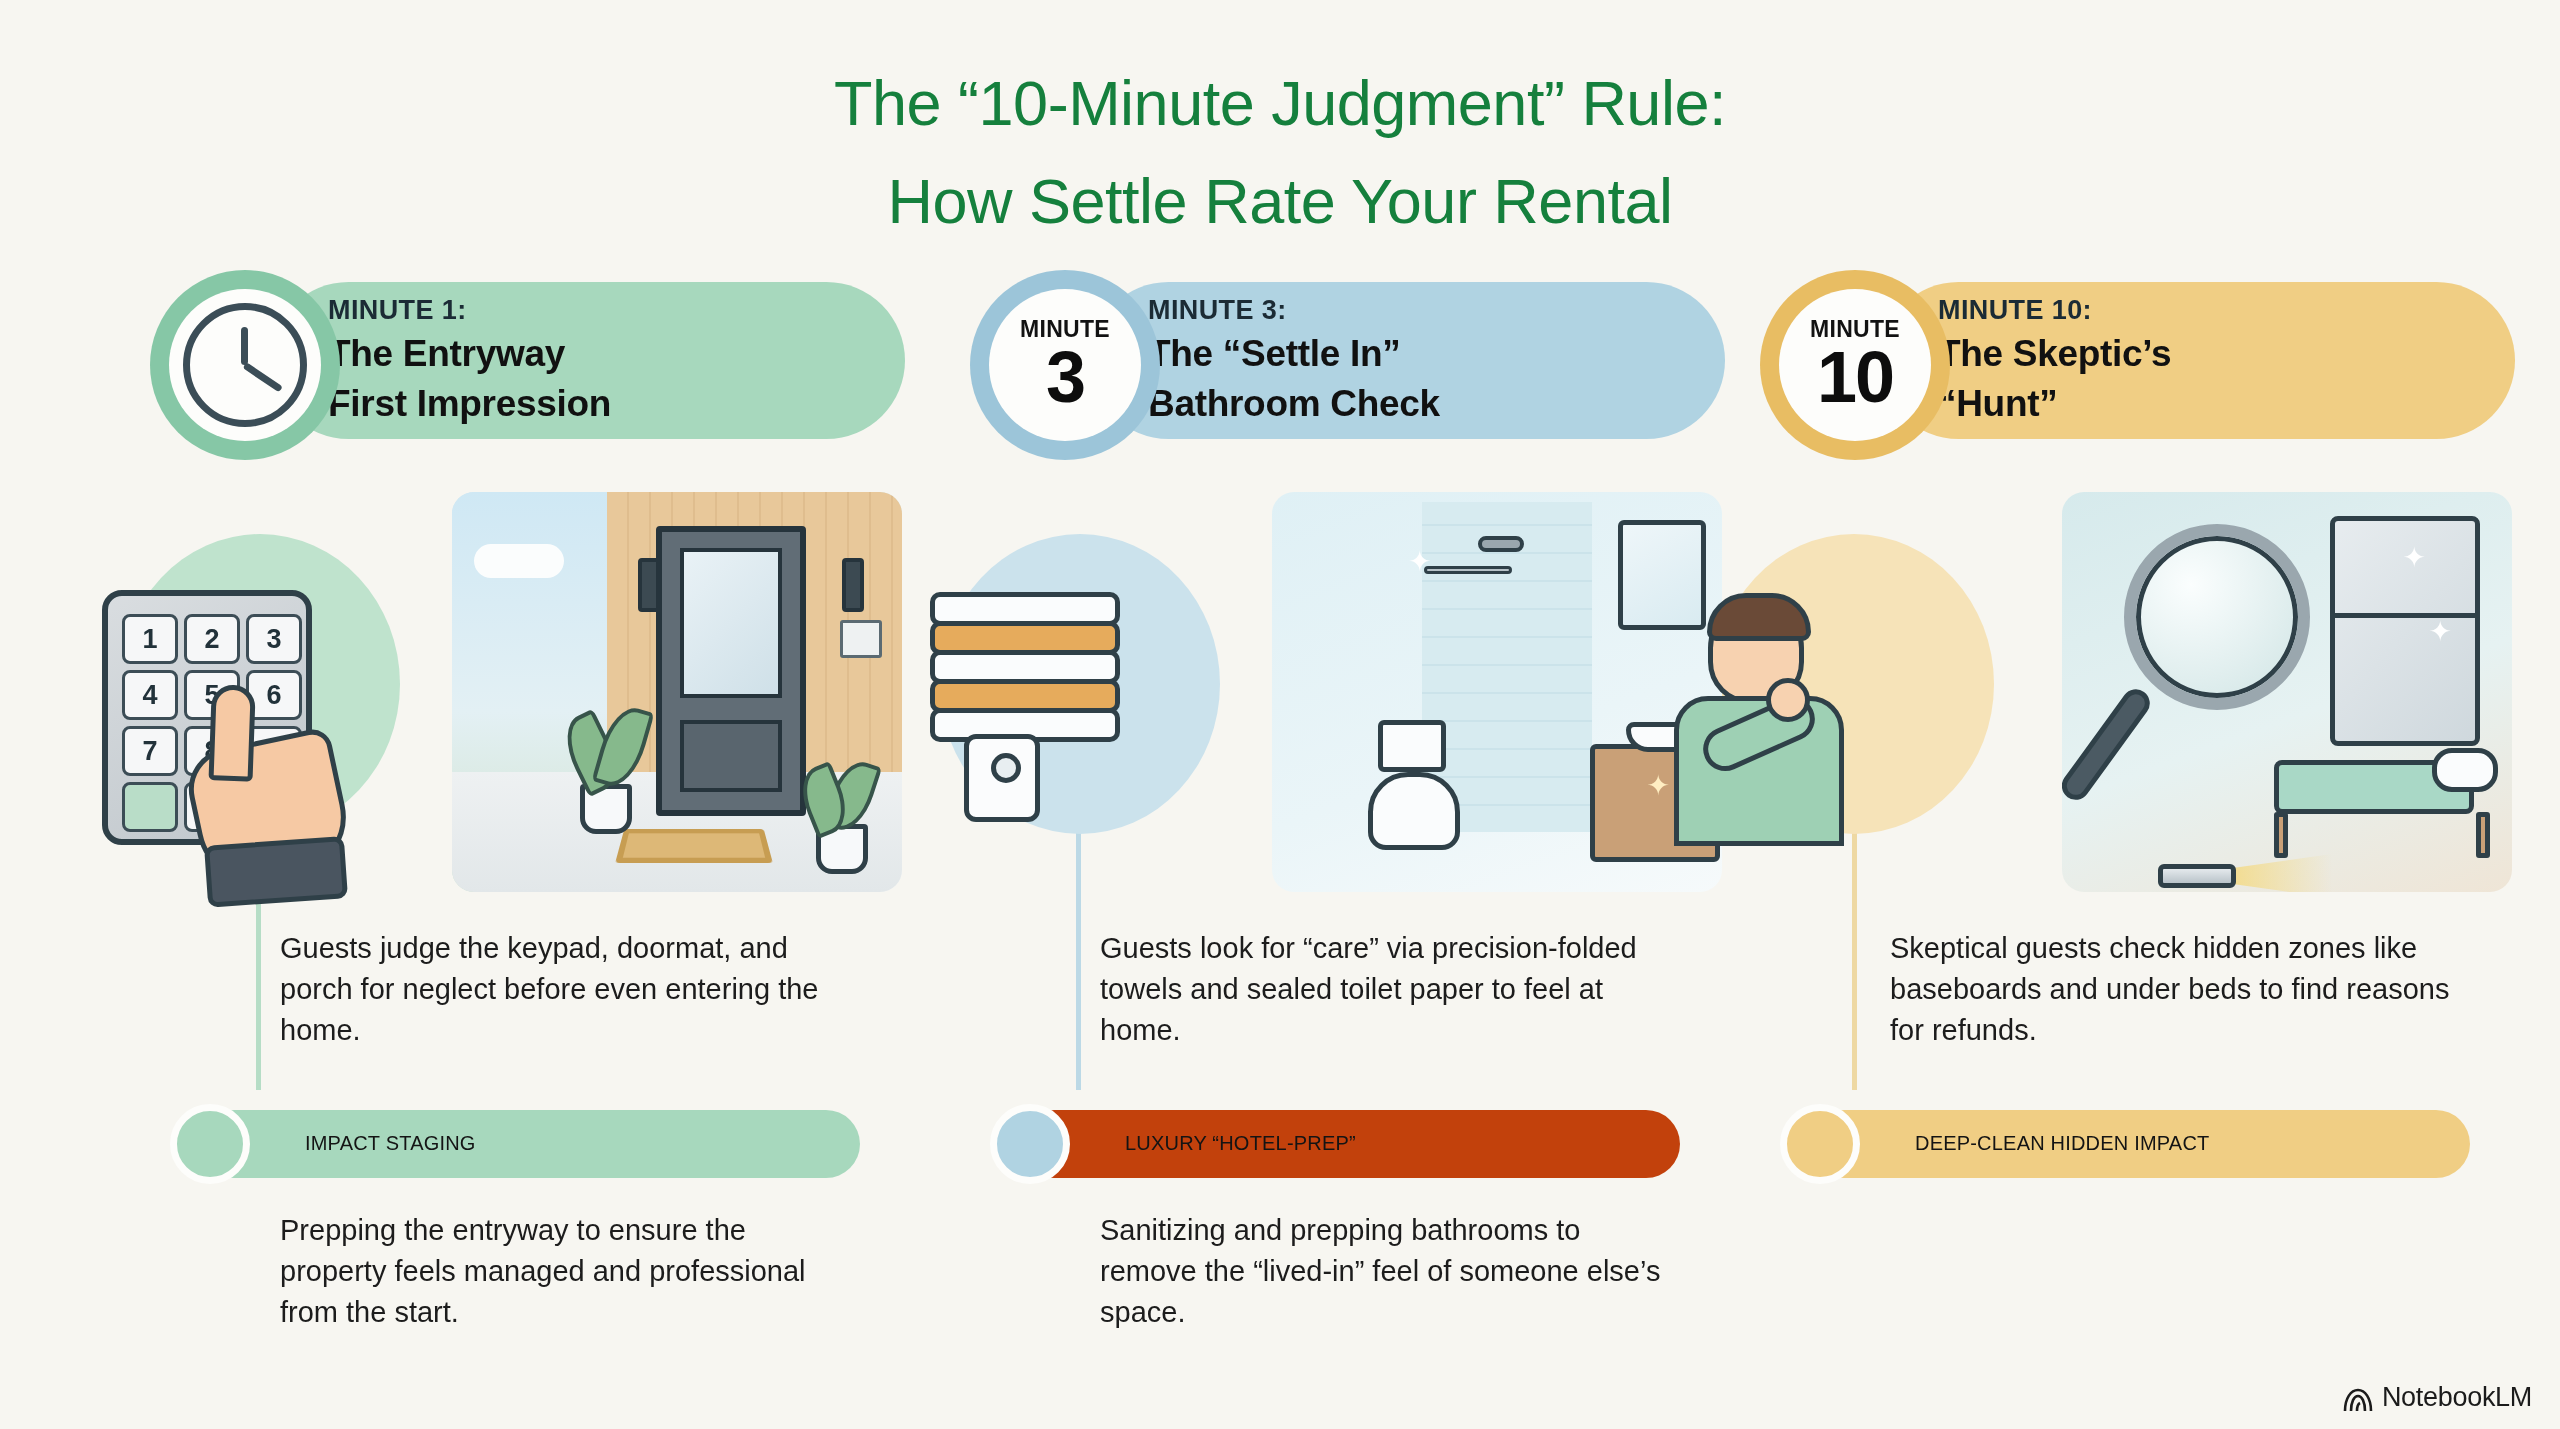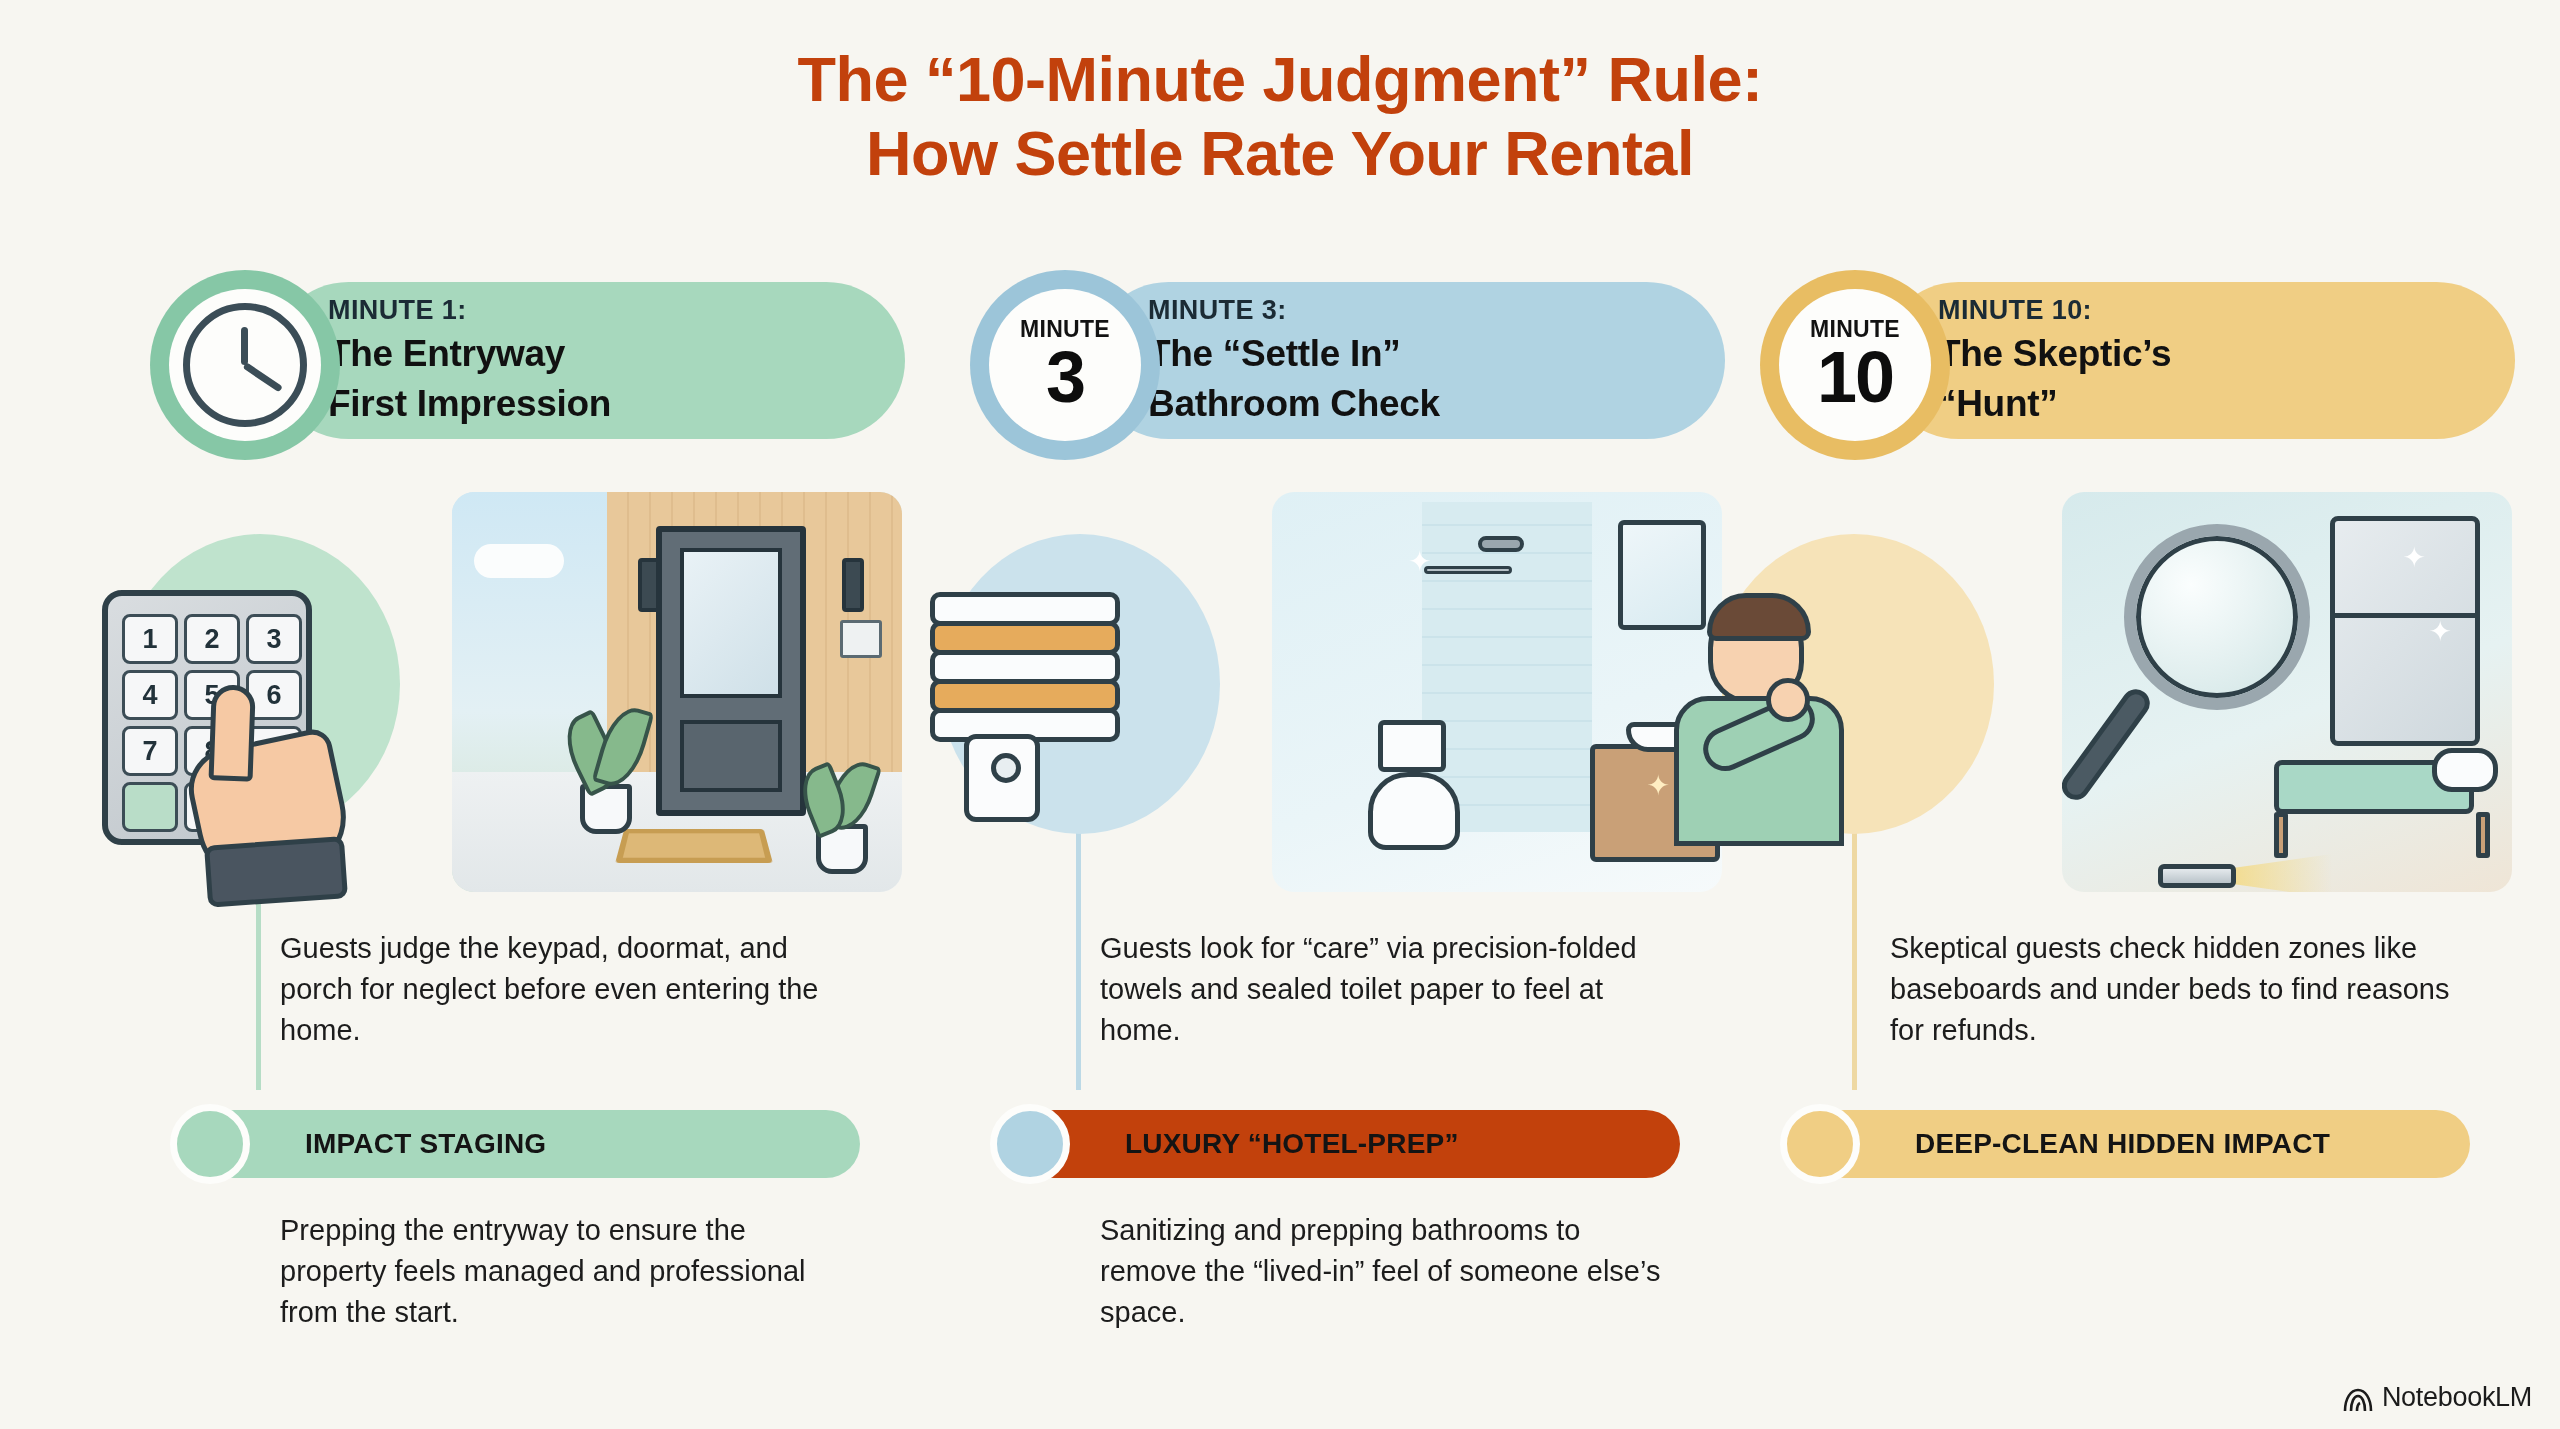--- a/index.html
+++ b/index.html
@@ -10,23 +10,24 @@
     position:relative;
     overflow:hidden;
   }
 
   
   .title-block{
     position:absolute; top:42px; left:0; width:2560px;
     text-align:center;
   }
   .title-line{
-    font-size:63px; font-weight:bold; color:#c2410c;
+    font-size:63px; font-weight:normal; color:#15803d;
     letter-spacing:-0.5px; line-height:1.18;
     white-space:nowrap;
+    margin-top:24px;
   }
 
   
   .col{ position:absolute; top:270px; width:760px; }
   .col-1{ left:150px; }
   .col-2{ left:970px; }
   .col-3{ left:1760px; }
 
   
   .head-wrap{ position:relative; height:190px; }
@@ -126,21 +127,21 @@
   .foot-pill{
     position:absolute; left:50px; top:0;
     width:660px; height:68px; border-radius:40px;
     display:flex; align-items:center;
   }
   .foot-pill.green{ background:#a7d8bd; }
   .foot-pill.blue { background:#c2410c; }
   .foot-pill.gold { background:#f0ce84; }
   .foot-label{
     margin-left:105px;
-    font-size:28px; font-weight:bold; color:#141414;
+    font-size:20px; font-weight:normal; color:#141414;
     letter-spacing:0.2px; white-space:nowrap;
   }
   .foot-dot{
     position:absolute; left:20px; top:-6px;
     width:80px; height:80px; border-radius:50%;
     border:7px solid #fdfdfb; z-index:4;
   }
   .foot-dot.green{ background:#a7d8bd; }
   .foot-dot.blue { background:#b0d3e2; }
   .foot-dot.gold { background:#f0ce84; }

